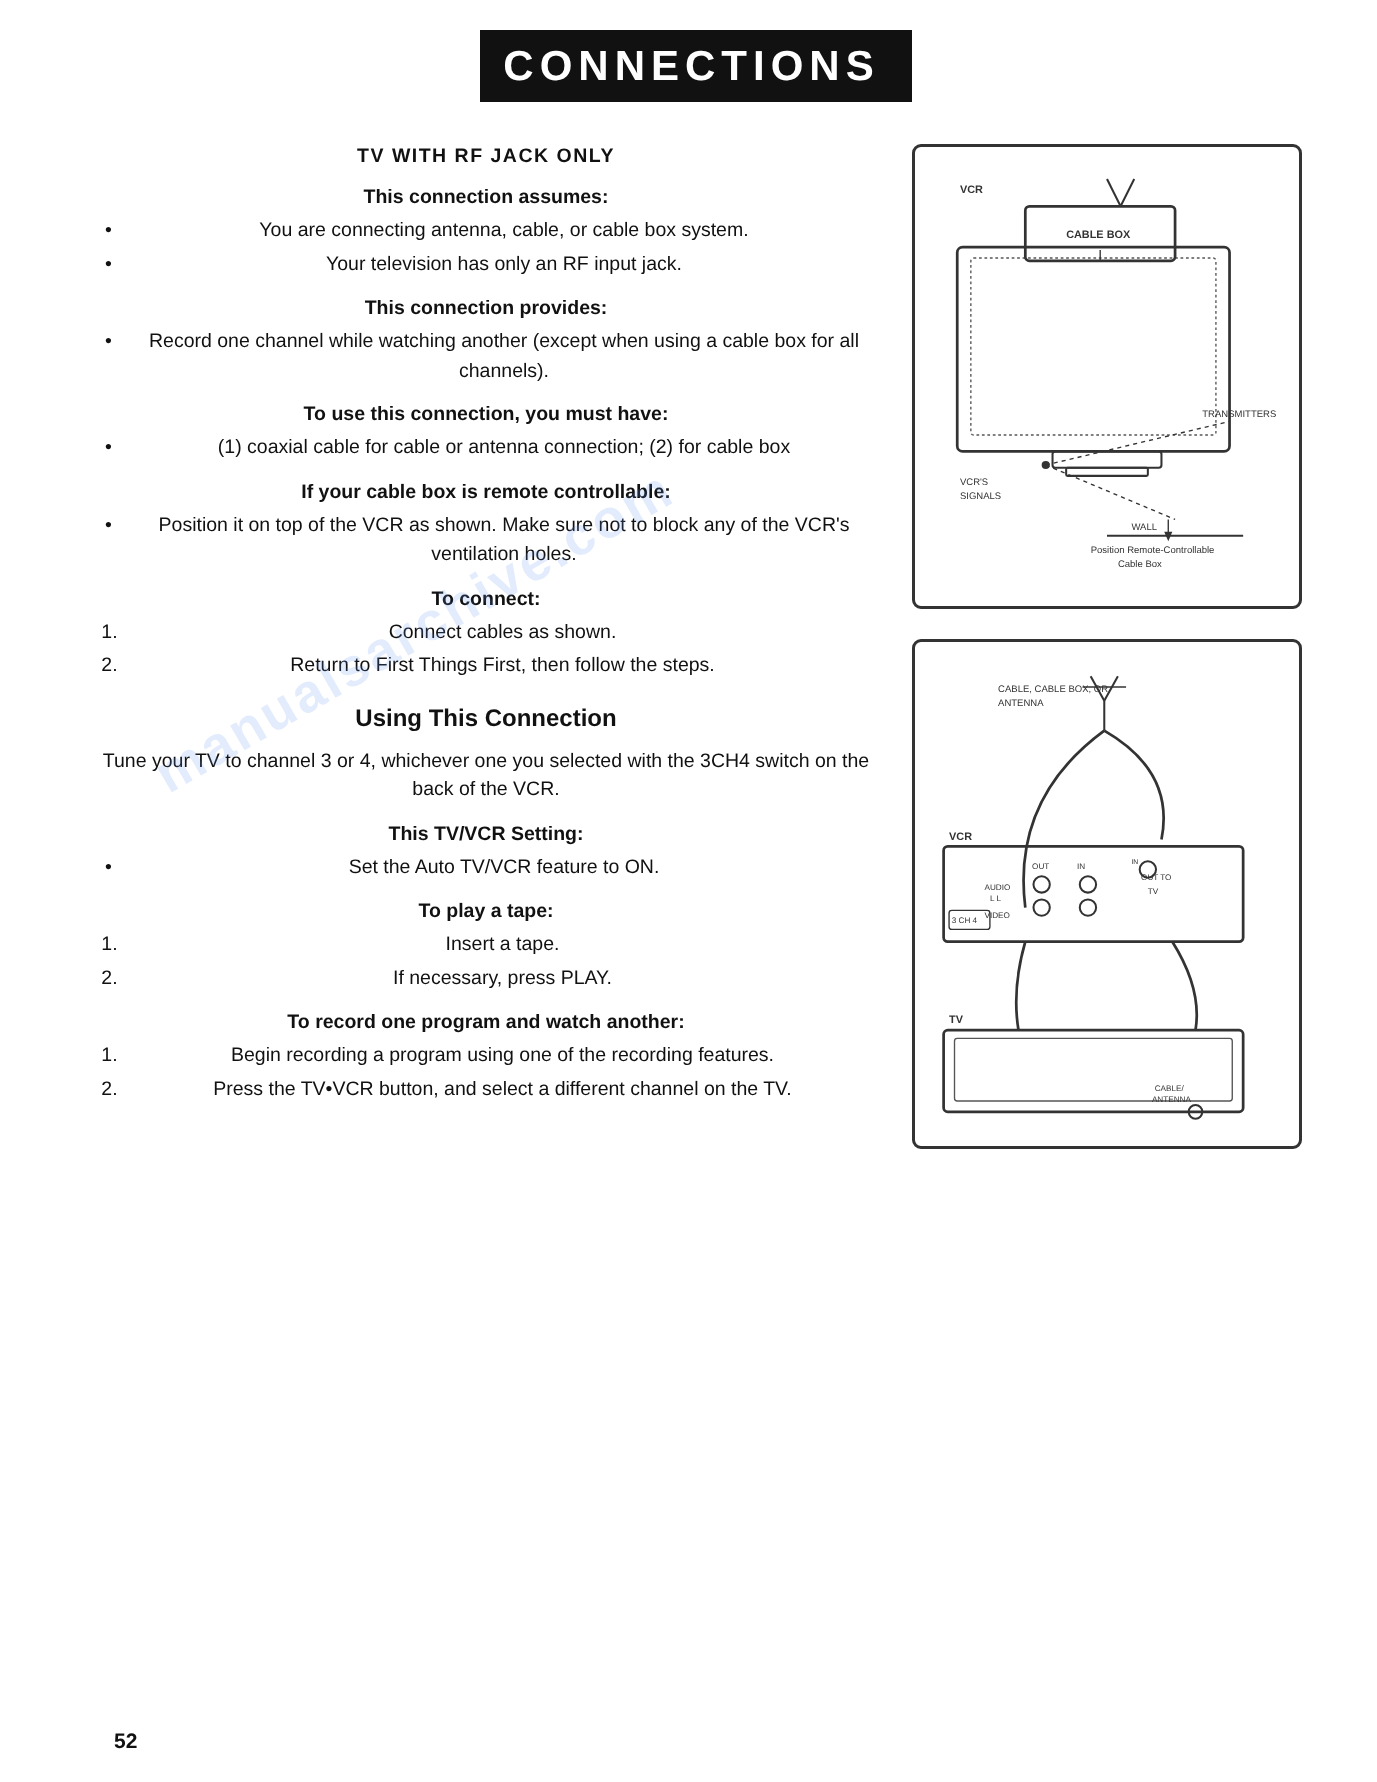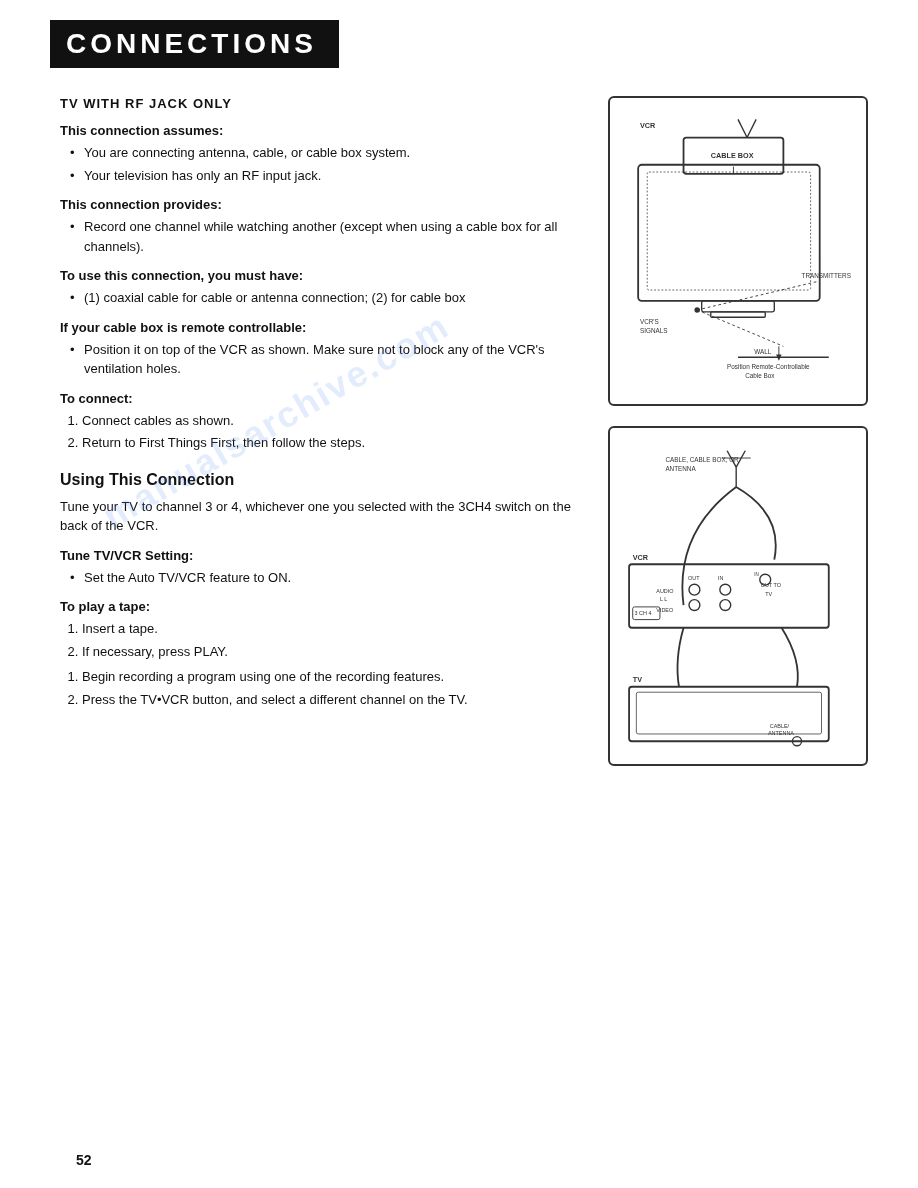--- a/index.html
+++ b/index.html
@@ -10,20 +10,21 @@
       color: #111;
       width: 918px;
       min-height: 1188px;
       padding: 0;
     }
     .page {
       width: 918px;
       min-height: 1188px;
       padding: 20px 40px 40px 60px;
       position: relative;
+      text-align: center;
     }
     
     .header-bar {
       background: #111;
       display: inline-block;
       padding: 8px 22px 8px 16px;
       margin-bottom: 28px;
       margin-left: -10px;
     }
     .header-bar h1 {
@@ -211,31 +212,32 @@
         <li>Connect cables as shown.</li>
         <li>
           <span>Return to </span><span class="italic">First Things First</span><span>, then follow the steps.</span>
         </li>
       </ol>
 
       <div class="using-section">
         <div class="using-title">Using This Connection</div>
         <div class="body-text">Tune your TV to channel 3 or 4, whichever one you selected with the 3CH4 switch on the back of the VCR.</div>
 
-        <div class="bold-label">Tune TV/VCR Setting:</div>
+        <div class="bold-label">This TV/VCR Setting:</div>
         <ul class="bullet-list">
           <li>Set the Auto TV/VCR feature to ON.</li>
         </ul>
 
         <div class="bold-label">To play a tape:</div>
         <ol class="num-list">
           <li>Insert a tape.</li>
           <li>If necessary, press PLAY.</li>
         </ol>
 
+        <div class="bold-label">To record one program and watch another:</div>
         <ol class="num-list">
           <li>Begin recording a program using one of the recording features.</li>
           <li>Press the TV•VCR button, and select a different channel on the TV.</li>
         </ol>
       </div>
 
     </div>
 
     <div class="right-col">
 

